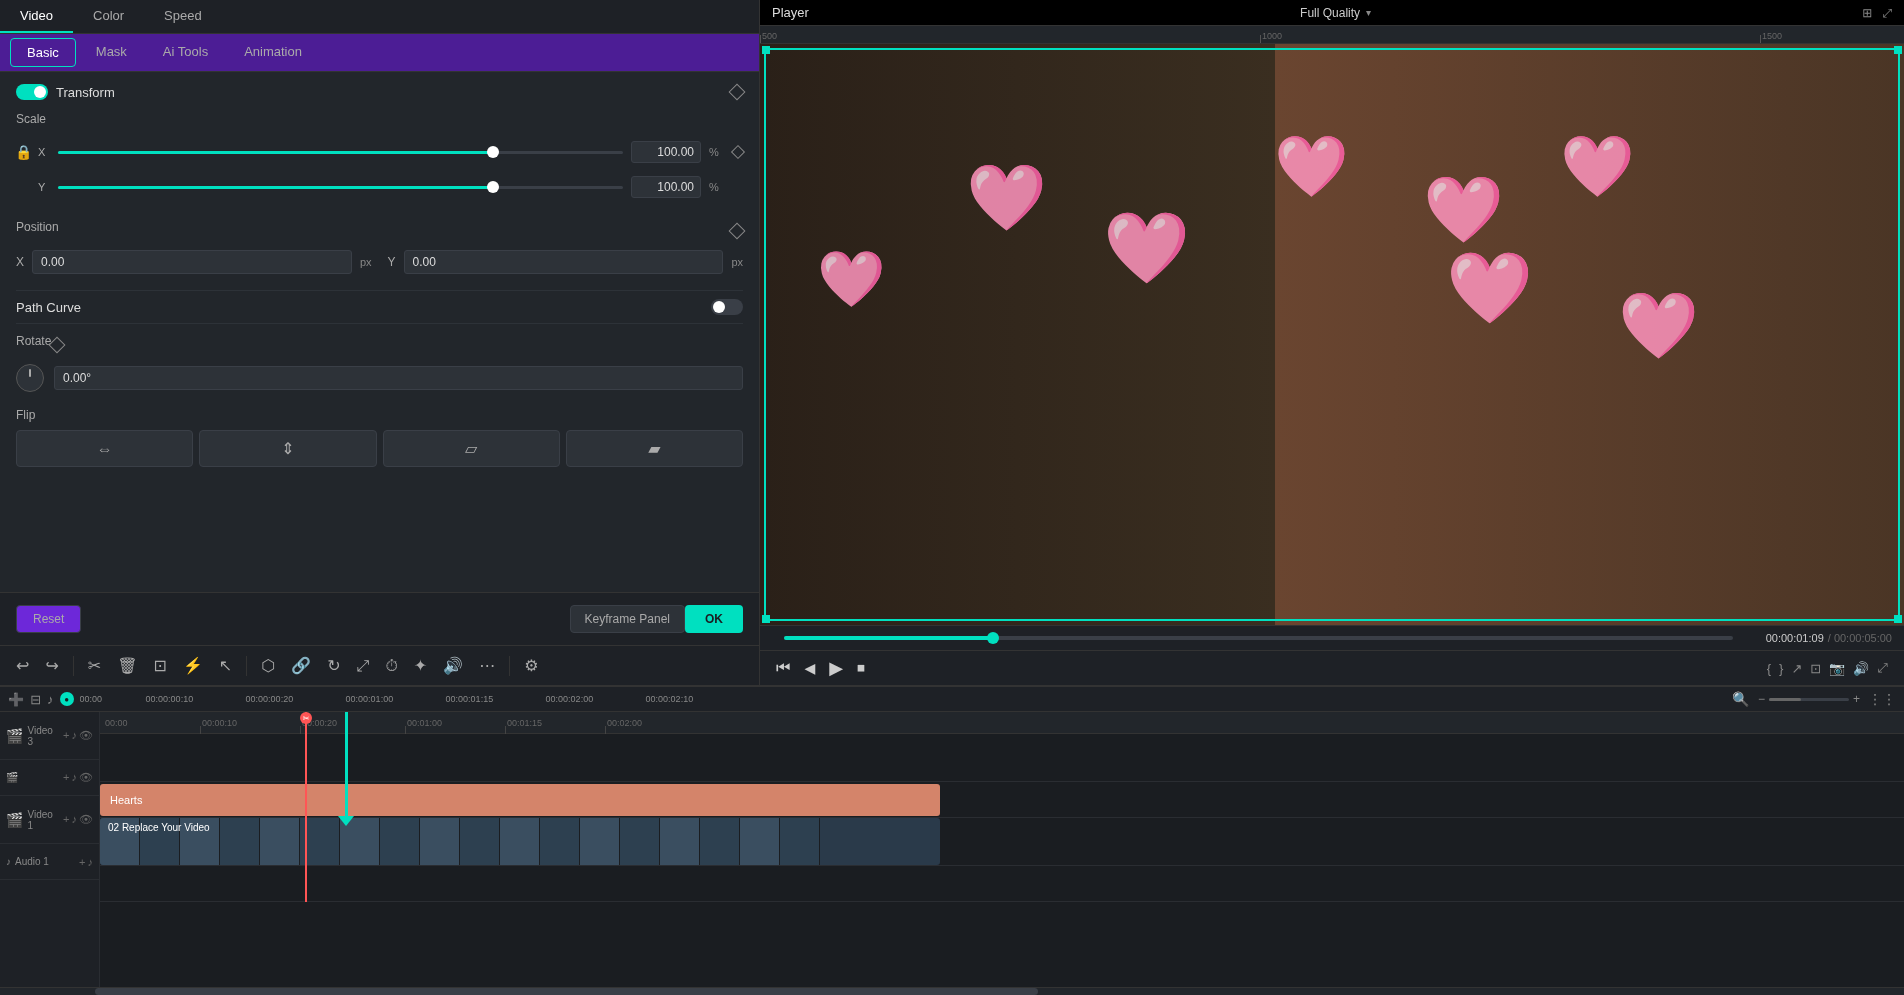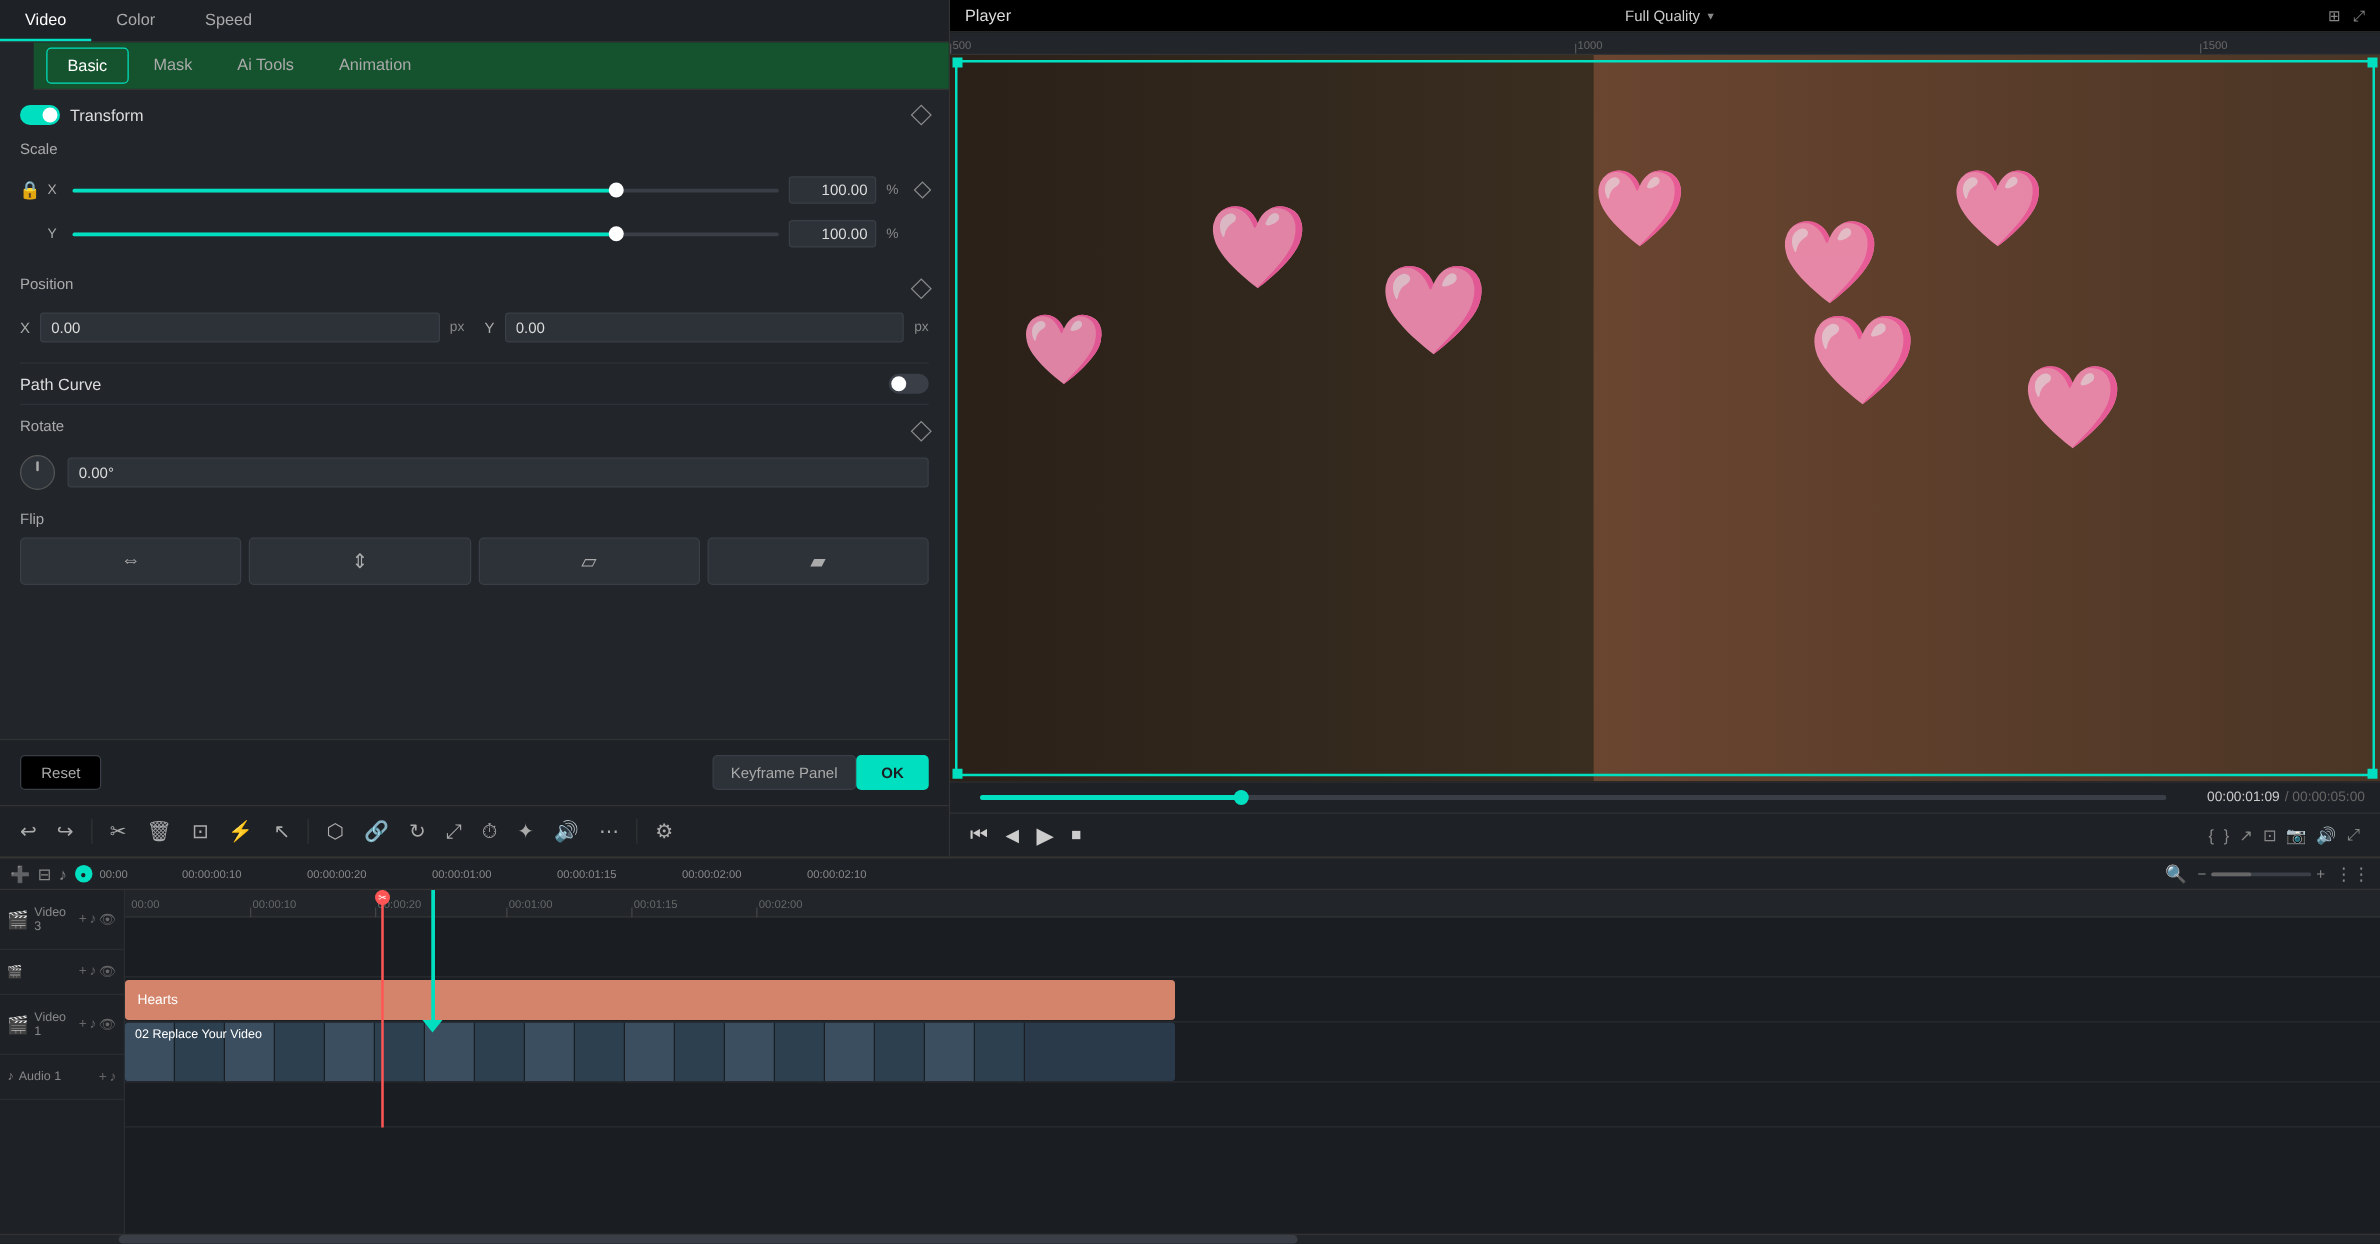--- a/index.html
+++ b/index.html
@@ -7,21 +7,21 @@
 
     
     .top-tabs { display: flex; border-bottom: 1px solid #333; background: #1e2126; }
     .top-tab { padding: 8px 20px; cursor: pointer; color: #aaa; font-size: 13px; }
     .top-tab.active { color: #fff; border-bottom: 2px solid #00e0c0; }
 
     
     .left-panel { width: 760px; display: flex; flex-direction: column; border-right: 1px solid #333; }
 
     
-    .sub-tabs { display: flex; border-bottom: 1px solid #333; background: #14532d; padding: 0 8px; margin-left: 27px; }
+    .sub-tabs { display: flex; border-bottom: 1px solid #333; background: #4c1d95; padding: 0 8px; }
     .sub-tab { padding: 10px 18px; cursor: pointer; color: #aaa; font-size: 13px; }
     .sub-tab.active { color: #fff; border: 1px solid #00e0c0; border-radius: 4px; margin: 4px 2px; padding: 6px 16px; }
 
     
     .props-panel { flex: 1; overflow-y: auto; padding: 10px 16px; background: #22262b; }
     .props-panel::-webkit-scrollbar { width: 4px; }
     .props-panel::-webkit-scrollbar-thumb { background: #444; }
 
     
     .section-header { display: flex; align-items: center; justify-content: space-between; margin-bottom: 12px; }
@@ -49,21 +49,21 @@
     .rotate-dial { width: 28px; height: 28px; border-radius: 50%; background: #2d3238; border: 1px solid #555; display: flex; align-items: center; justify-content: center; position: relative; }
     .rotate-indicator { width: 2px; height: 8px; background: #aaa; position: absolute; top: 4px; border-radius: 1px; }
 
     
     .flip-section { margin-top: 8px; }
     .flip-buttons { display: flex; gap: 6px; margin-top: 6px; }
     .flip-btn { flex: 1; background: #2d3238; border: 1px solid #3a3f47; border-radius: 4px; padding: 8px; display: flex; align-items: center; justify-content: center; cursor: pointer; color: #aaa; font-size: 16px; }
 
     
     .action-row { display: flex; align-items: center; justify-content: space-between; padding: 12px 16px; border-top: 1px solid #333; background: #1e2126; }
-    .reset-btn { background: #000000; border: 1px solid #3a3f47; border-radius: 4px; color: #aaa; padding: 6px 16px; cursor: pointer; font-size: 12px; }
+    .reset-btn { background: #6d28d9; border: 1px solid #3a3f47; border-radius: 4px; color: #aaa; padding: 6px 16px; cursor: pointer; font-size: 12px; }
     .keyframe-ok { display: flex; gap: 0; }
     .keyframe-btn { background: #2d3238; border: 1px solid #3a3f47; border-radius: 4px; color: #aaa; padding: 6px 14px; cursor: pointer; font-size: 12px; }
     .ok-btn { background: #00e0c0; border: none; border-radius: 4px; color: #1a1d21; padding: 6px 20px; cursor: pointer; font-size: 12px; font-weight: 600; }
 
     
     .right-panel { flex: 1; display: flex; flex-direction: column; background: #1a1d21; }
 
     
     .hearts-overlay { position: absolute; top: 0; left: 0; width: 100%; height: 100%; pointer-events: none; }
     .heart { position: absolute; font-size: 60px; opacity: 0.85; }
@@ -153,21 +153,21 @@
         </div>
 
         <div class="path-curve-row">
           <span style="color:#ddd; font-size:13px;">Path Curve</span>
           <div class="toggle-off">
             <div class="toggle-knob"></div>
           </div>
         </div>
 
         <div class="prop-group" style="margin-top:10px;">
-          <div style="display:flex; align-items:center; justify-content:space-between; margin-bottom:8px;">
+          <div style="display:flex; align-items:center; margin-bottom:8px;">
             <span class="prop-label">Rotate</span>
             <div class="diamond-icon"></div>
           </div>
           <div style="display:flex; align-items:center; gap:10px;">
             <div class="rotate-dial">
               <div class="rotate-indicator"></div>
             </div>
             <input style="flex: 1 1 0%; background: rgb(45, 50, 56); border: 1px solid rgb(58, 63, 71); border-radius: 3px; color: rgb(221, 221, 221); padding: 4px 8px; font-size: 12px;" value="0.00°">
           </div>
         </div>

